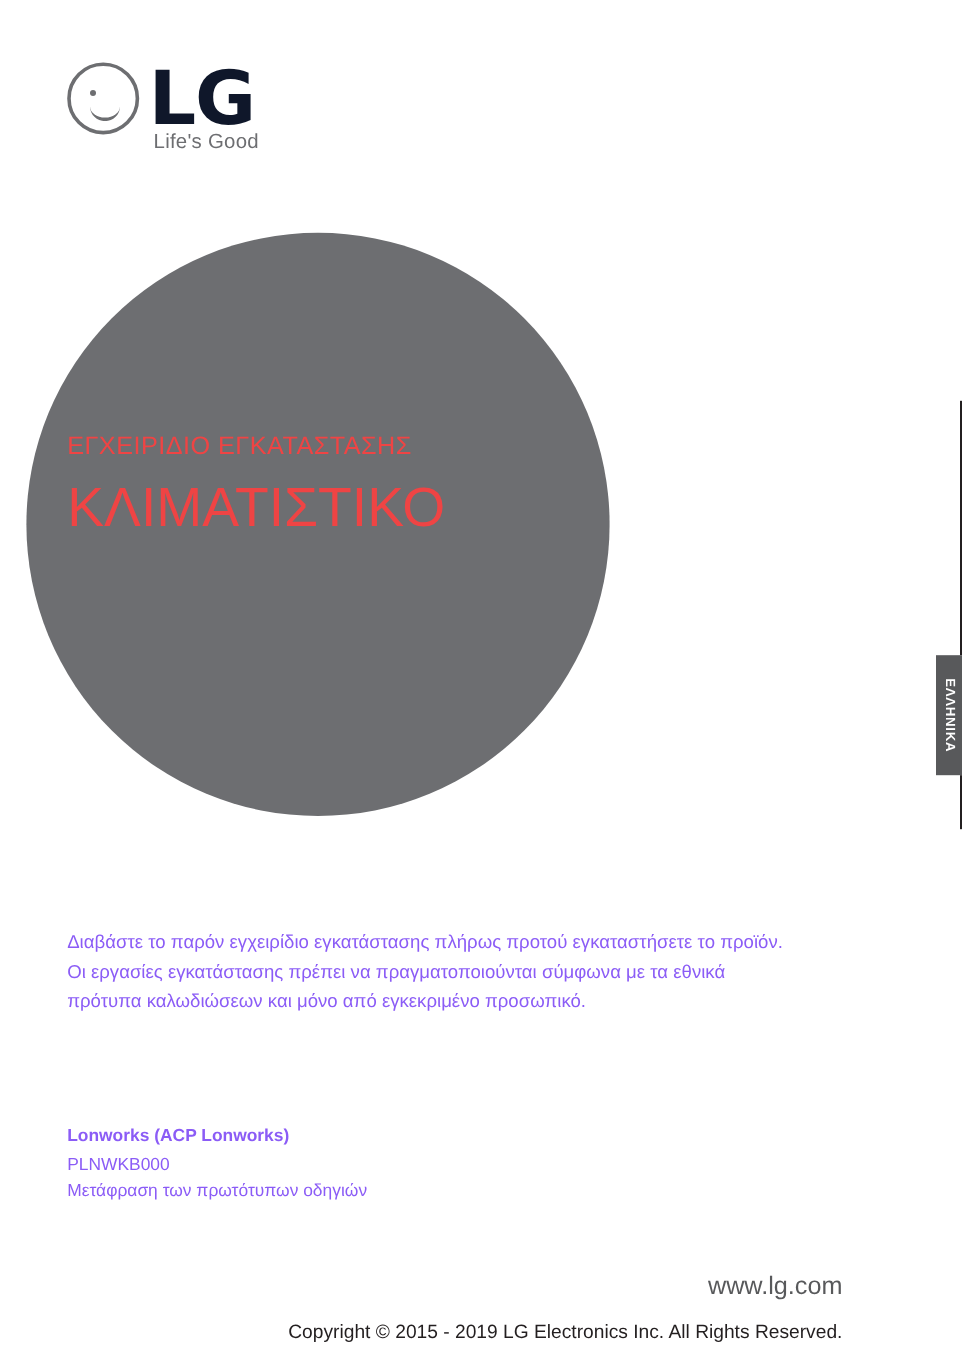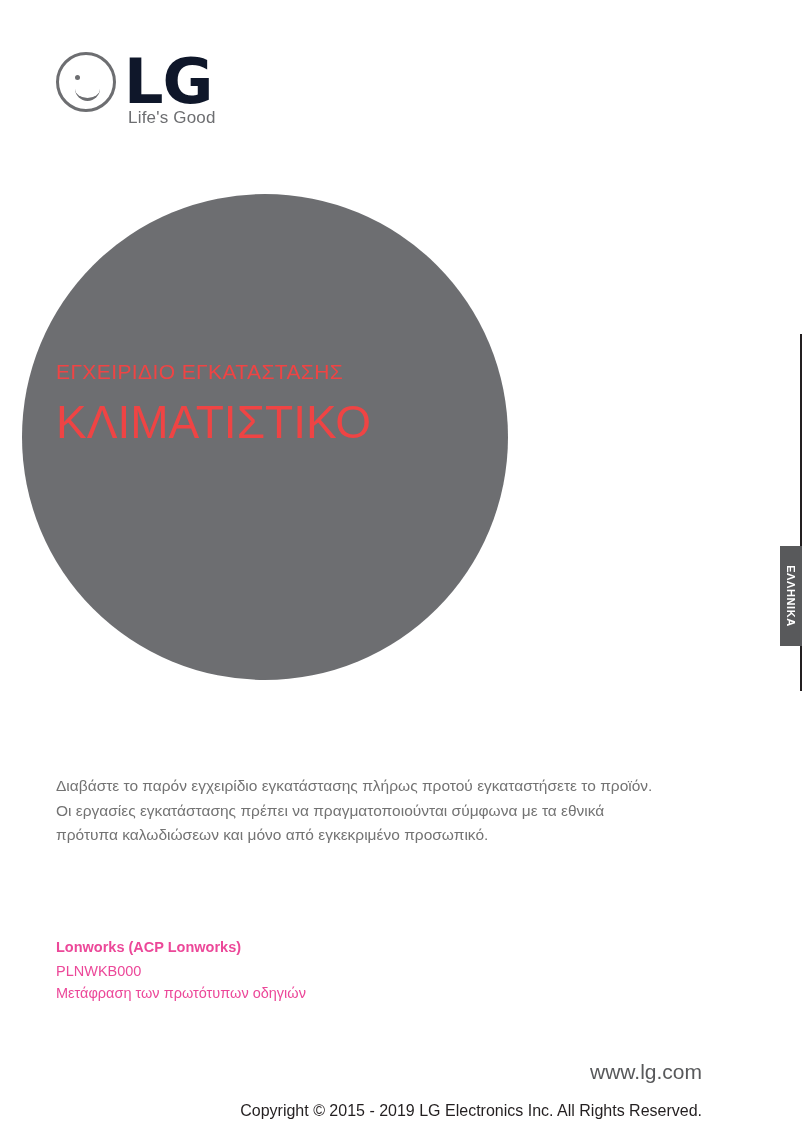--- a/index.html
+++ b/index.html
@@ -152,37 +152,37 @@
   }
 
   
   .intro {
     position: absolute;
     left: 56px;
     top: 774px;
     width: 600px;
     font-size: 15.5px;
     line-height: 24.5px;
-    color: #737373;
+    color: #8b5cf6;
   }
   .intro p {
     margin: 0;
   }
   .intro p + p {
     margin-top: 0px;
   }
 
   .model-block {
     position: absolute;
     left: 56px;
     top: 936px;
     width: 600px;
     font-size: 14.5px;
     line-height: 22px;
-    color: #ec4899;
+    color: #8b5cf6;
   }
   .model-name {
     font-weight: bold;
     font-size: 14.5px;
     margin: 0 0 2px 0;
   }
   .model-code {
     margin: 0;
   }
   .model-trans {

